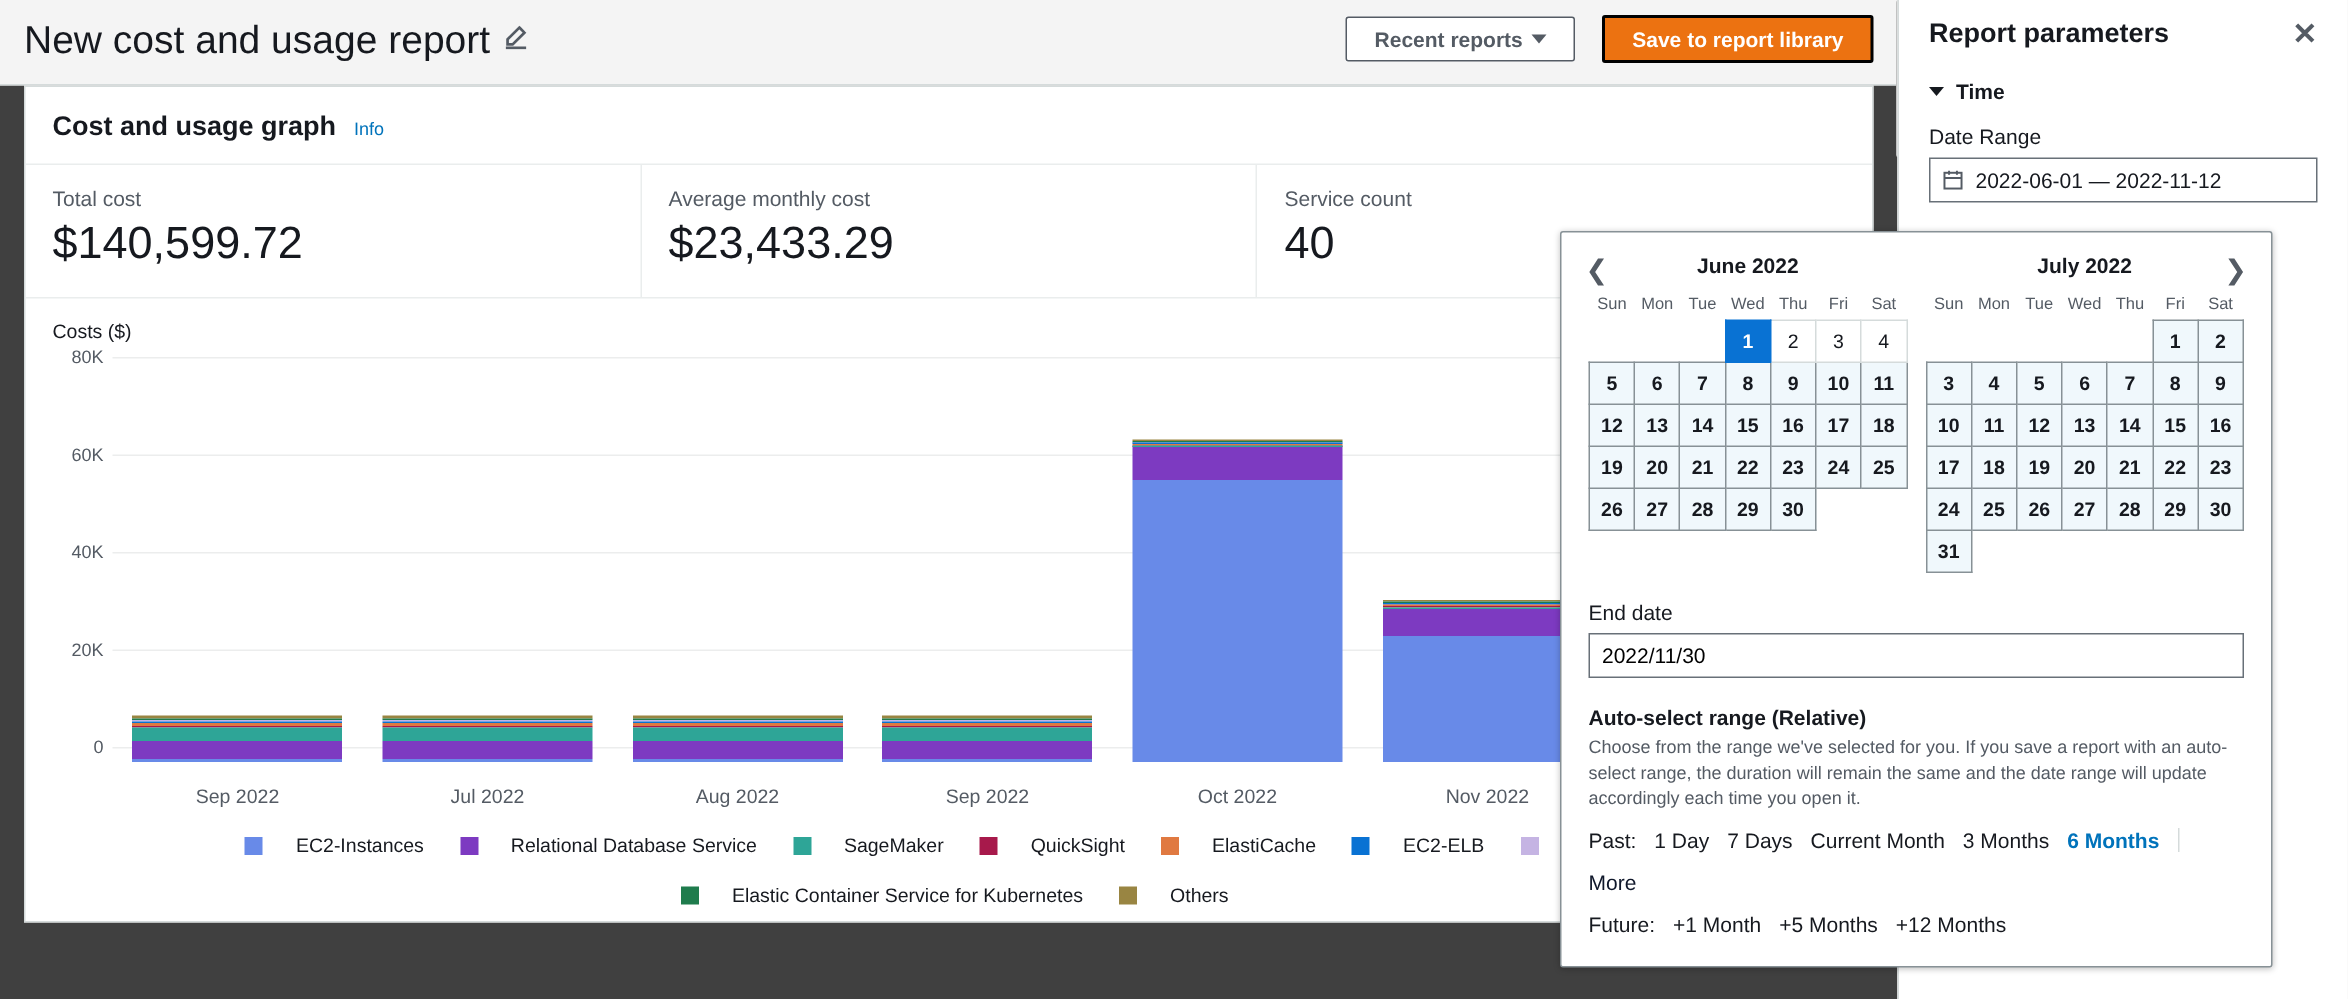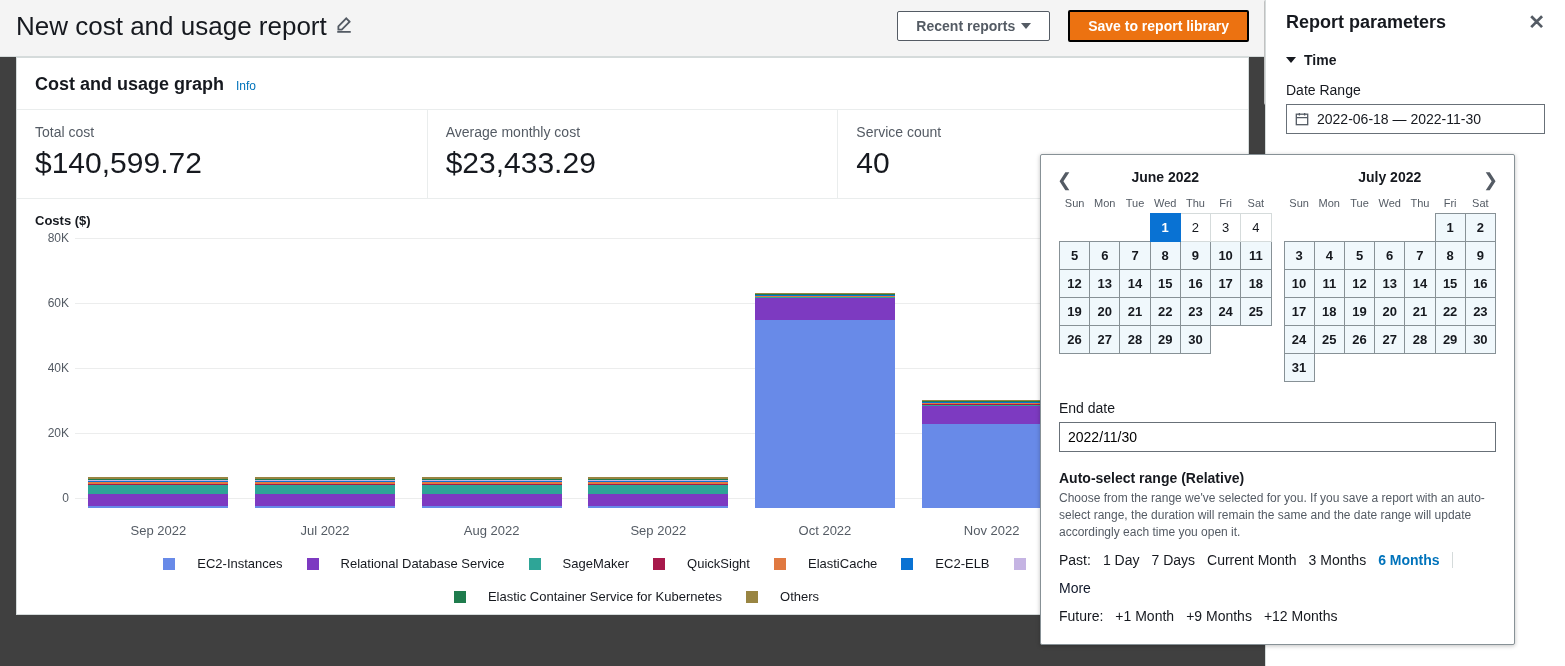--- a/index.html
+++ b/index.html
@@ -107,21 +107,21 @@
     flex: 1;
     padding: 14px 18px 18px 18px;
     border-right: 1px solid #eaeded;
   }
   .metric:last-child { border-right: none; }
   .metric-label { font-size: 14px; color: #545b64; margin-bottom: 6px; }
   .metric-value { font-size: 30px; color: #16191f; }
   .chart-area {
     padding: 14px 10px 10px 18px;
   }
-  .chart-ylabel { font-size: 13px; font-weight: 700; margin-bottom: 10px; }
+  .chart-ylabel { font-size: 13px; font-weight: 400; margin-bottom: 10px; }
   .chart-body {
     position: relative;
     height: 300px;
     width: 1000px;
     margin-left: 40px;
   }
   .y-tick {
     position: absolute;
     left: -48px;
     width: 42px;
@@ -523,21 +523,21 @@
     <span>Time</span>
   </div>
   <div class="field-label">Date Range</div>
   <div class="range-input">
     <span class="cal-icon">
       <svg width="14" height="14" viewBox="0 0 16 16">
           <rect x="1.5" y="2.5" width="13" height="12" fill="none" stroke="#545b64" stroke-width="1.5"></rect>
           <path stroke="#545b64" stroke-width="1.5" d="M1.5 6.5h13M5 1v3M11 1v3"></path>
         </svg>
     </span>
-    <span>2022-06-18 — 2022-11-30</span>
+    <span>2022-06-01 — 2022-11-12</span>
   </div>
 </div>
 
 <div class="popover">
   <div class="calendars">
     <div class="cal">
       <div class="cal-head">
         <span class="nav-arrow nav-left">❮</span>
         <span>June 2022</span>
       </div>
@@ -695,17 +695,17 @@
         <span class="ql">7 Days</span>
         <span class="ql">Current Month</span>
         <span class="ql">3 Months</span>
         <span class="ql active">6 Months</span>
         <span class="vdiv"></span>
         <span class="ql more">More</span>
       </div>
     <div class="quick-row" id="future-row">
         <span>Future:</span>
         <span class="ql">+1 Month</span>
-        <span class="ql">+9 Months</span>
+        <span class="ql">+5 Months</span>
         <span class="ql">+12 Months</span>
       </div>
   </div>
 </div>
 
 </body></html>

